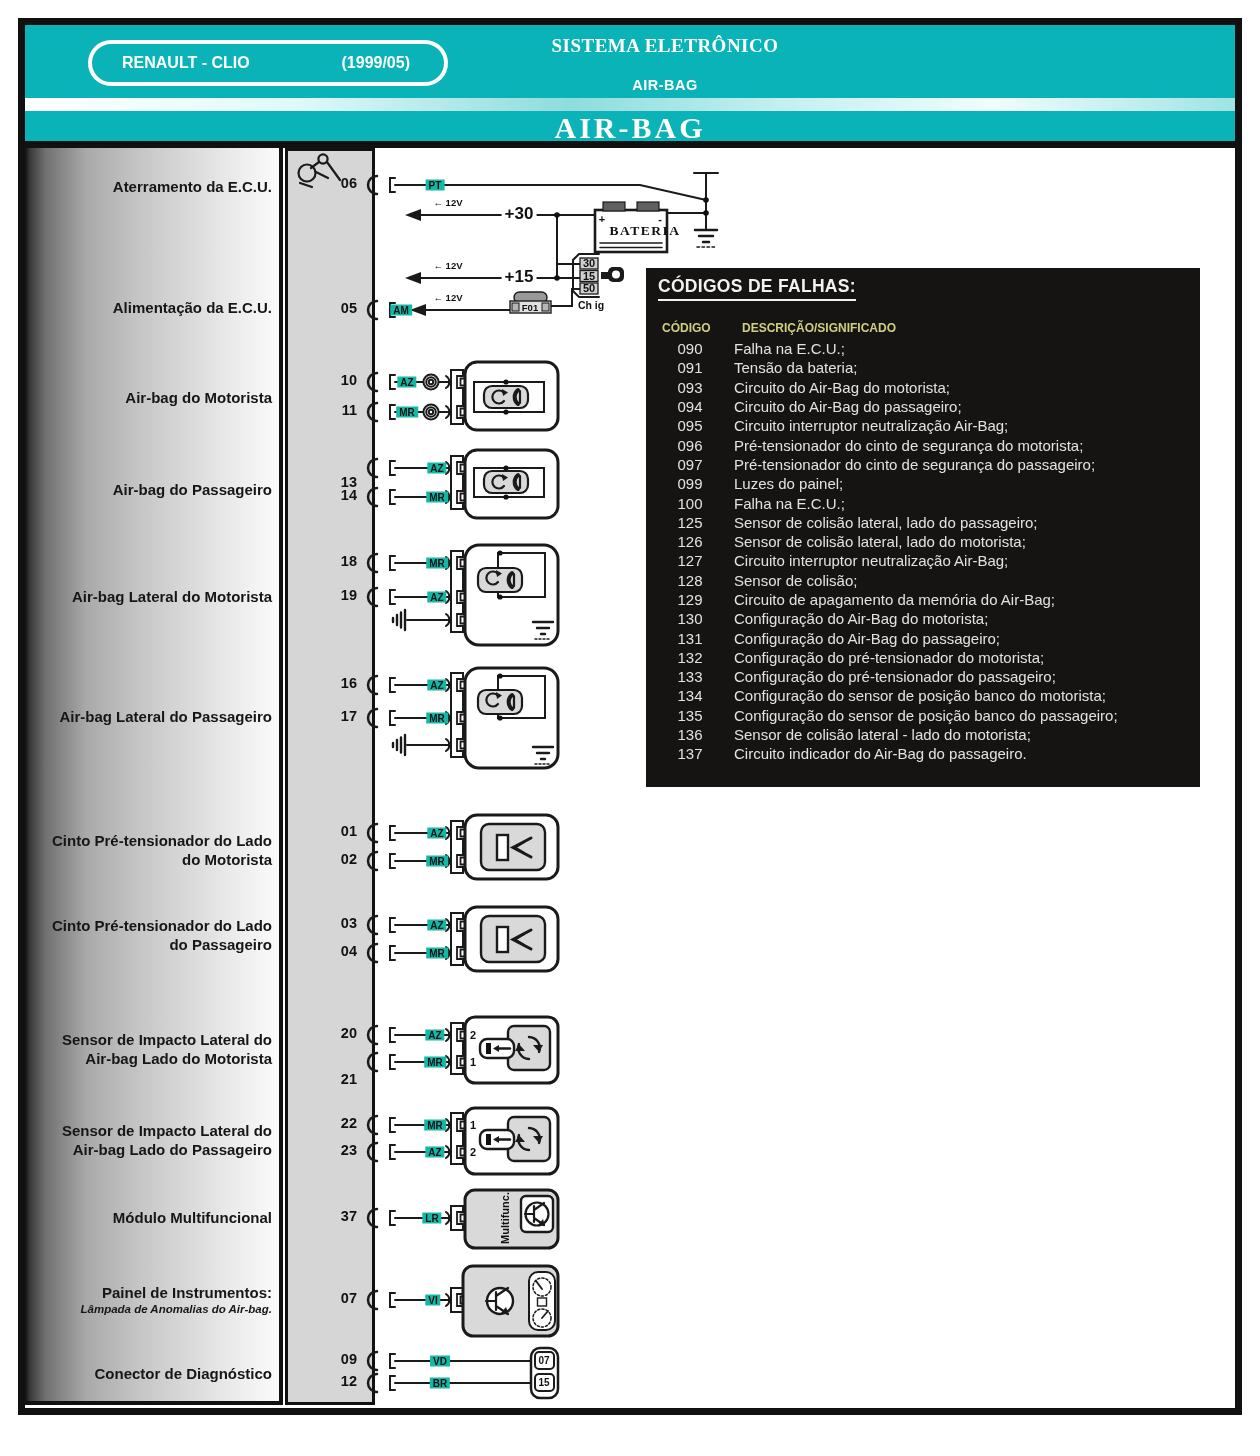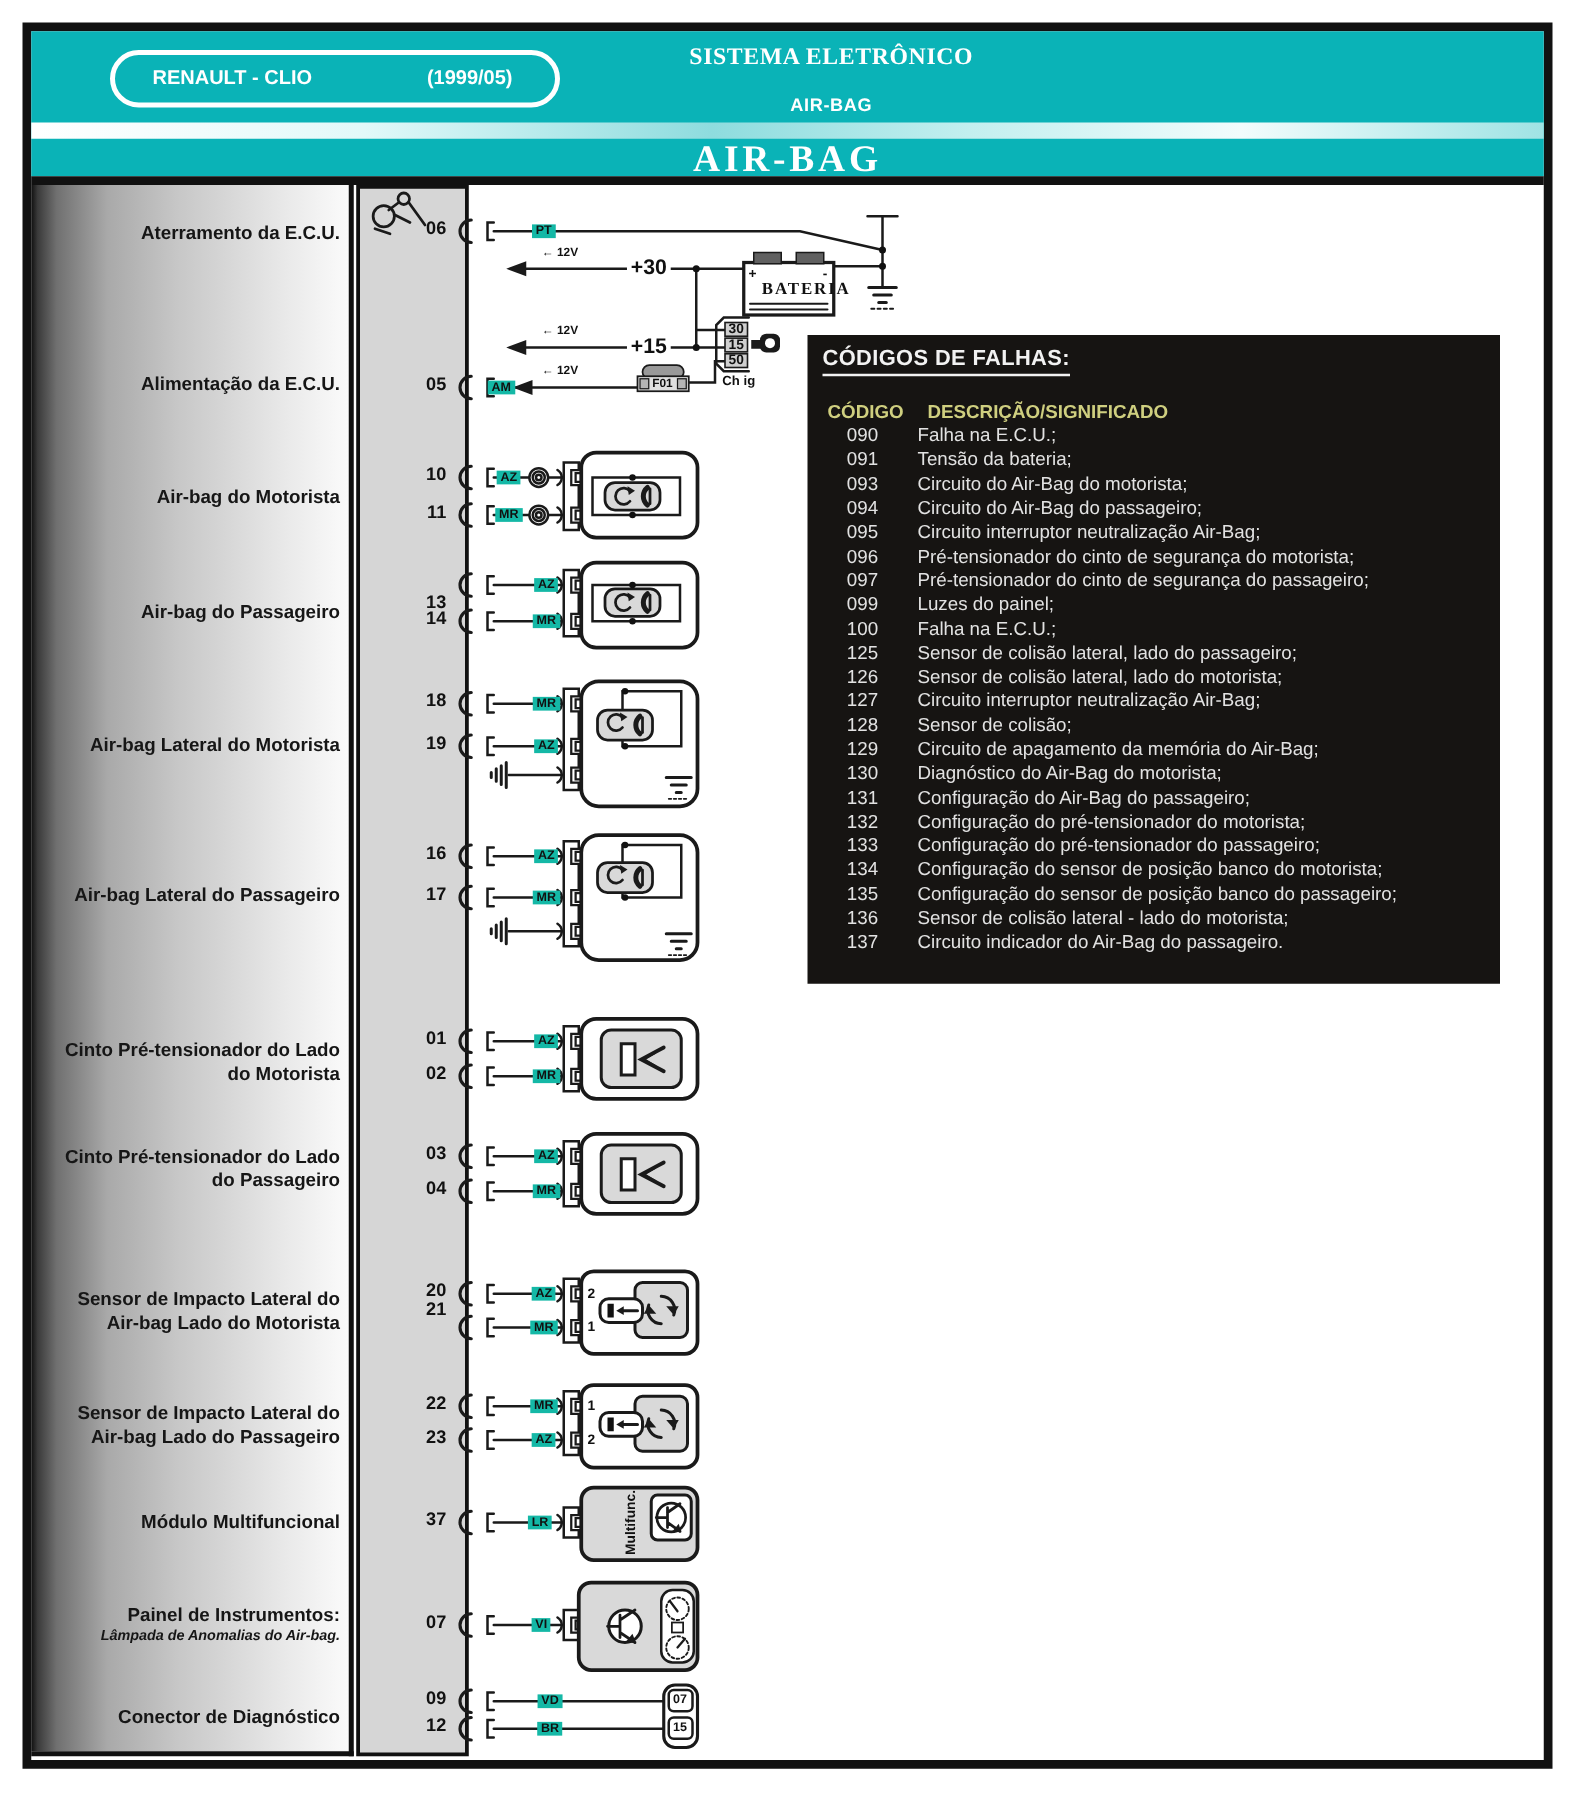--- a/index.html
+++ b/index.html
@@ -44,21 +44,21 @@
   .fl.term{font-size:11px;font-weight:bold;}
   .fl.chig{font-size:10.5px;font-weight:bold;}
   .fl.f01{font-size:9.5px;font-weight:bold;}
   .fl.pinsm{font-size:11px;font-weight:bold;background:#fff;padding:0 1px;}
   .fl.rot{font-size:11px;font-weight:bold;transform:translate(-50%,-50%) rotate(-90deg);}
   .fl.diag{font-size:10px;font-weight:bold;}
   
   #fault-box{position:absolute;left:646px;top:268px;width:554px;height:519px;background:#161412;}
   #fault-title{position:absolute;left:12px;top:8px;font-size:17.5px;font-weight:bold;color:#f2f2f2;
                border-bottom:2px solid #f2f2f2;padding-bottom:2px;letter-spacing:.3px;}
-  .fault-head{position:absolute;top:53px;font-size:15px;font-weight:bold;color:#cfcf7f;}
+  .fault-head{position:absolute;top:53px;font-size:12px;font-weight:bold;color:#cfcf7f;}
   #fault-head-code{left:16px;}
   #fault-head-desc{left:96px;}
   #fault-rows{position:absolute;left:0;top:71px;right:8px;}
   .fault-row{display:flex;height:19.3px;align-items:center;font-size:15px;color:#e2e2e2;}
   .fault-row .code{width:88px;text-align:center;flex:none;}
   .fault-row .desc{flex:1;}
   svg{position:absolute;left:0;top:0;pointer-events:none;}
 </style>
 </head>
 <body>
@@ -336,21 +336,21 @@
       <div class="pin-num" style="top: 487px;">14</div>
       <div class="pin-num" style="top: 553px;">18</div>
       <div class="pin-num" style="top: 587px;">19</div>
       <div class="pin-num" style="top: 675px;">16</div>
       <div class="pin-num" style="top: 708px;">17</div>
       <div class="pin-num" style="top: 823px;">01</div>
       <div class="pin-num" style="top: 851px;">02</div>
       <div class="pin-num" style="top: 915px;">03</div>
       <div class="pin-num" style="top: 943px;">04</div>
       <div class="pin-num" style="top: 1025px;">20</div>
-      <div class="pin-num" style="top: 1040px;">21</div>
+      <div class="pin-num" style="top: 1071px;">21</div>
       <div class="pin-num" style="top: 1115px;">22</div>
       <div class="pin-num" style="top: 1142px;">23</div>
       <div class="pin-num" style="top: 1208px;">37</div>
       <div class="pin-num" style="top: 1290px;">07</div>
       <div class="pin-num" style="top: 1351px;">09</div>
       <div class="pin-num" style="top: 1373px;">12</div>
       <div class="wire-label" style="left: 435px; top: 185px;">PT</div>
       <div class="wire-label" style="left: 401px; top: 310px;">AM</div>
       <div class="wire-label" style="left: 407px; top: 382px;">AZ</div>
       <div class="wire-label" style="left: 407px; top: 412px;">MR</div>
@@ -450,21 +450,21 @@
         <div class="fault-row">
           <span class="code">128</span>
           <span class="desc">Sensor de colisão;</span>
         </div>
         <div class="fault-row">
           <span class="code">129</span>
           <span class="desc">Circuito de apagamento da memória do Air-Bag;</span>
         </div>
         <div class="fault-row">
           <span class="code">130</span>
-          <span class="desc">Diagnóstico do Air-Bag do motorista;</span>
+          <span class="desc">Configuração do Air-Bag do motorista;</span>
         </div>
         <div class="fault-row">
           <span class="code">131</span>
           <span class="desc">Configuração do Air-Bag do passageiro;</span>
         </div>
         <div class="fault-row">
           <span class="code">132</span>
           <span class="desc">Configuração do pré-tensionador do motorista;</span>
         </div>
         <div class="fault-row">

